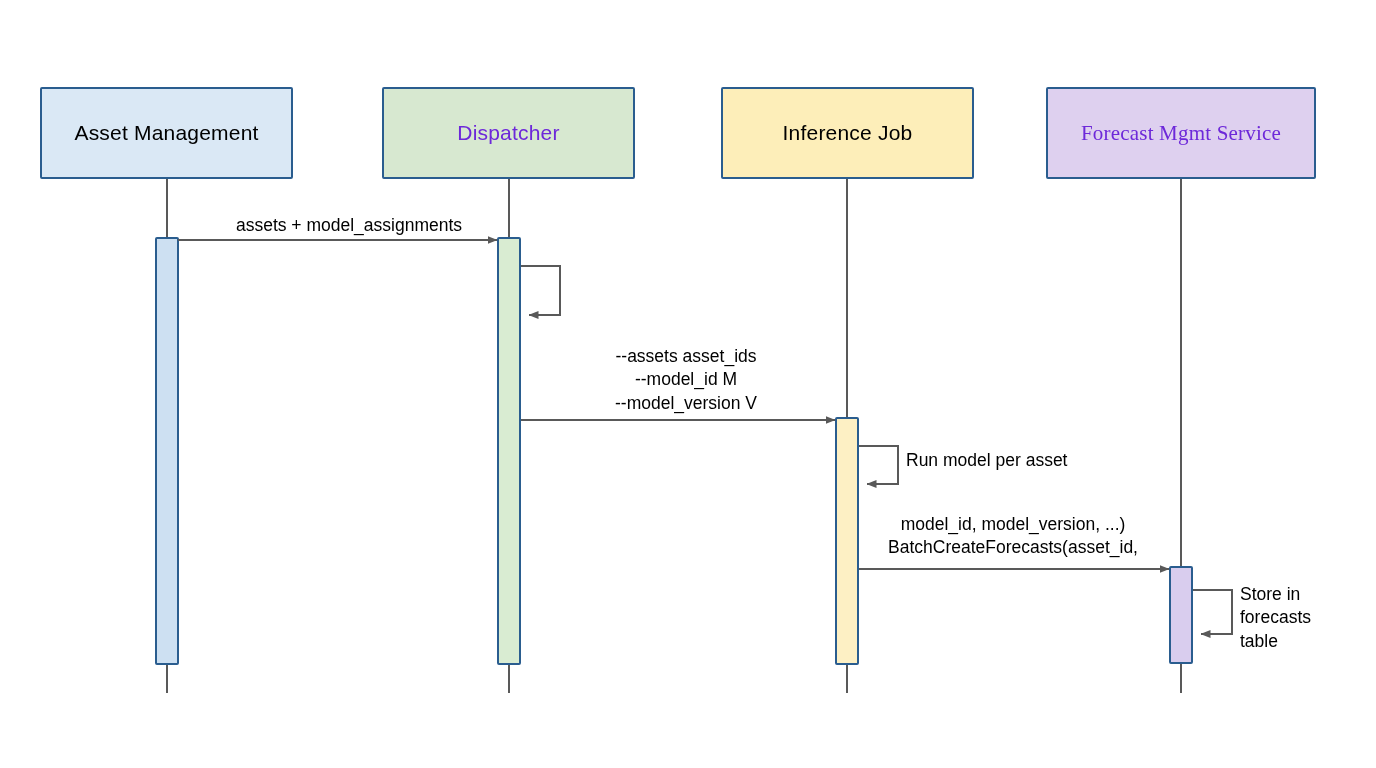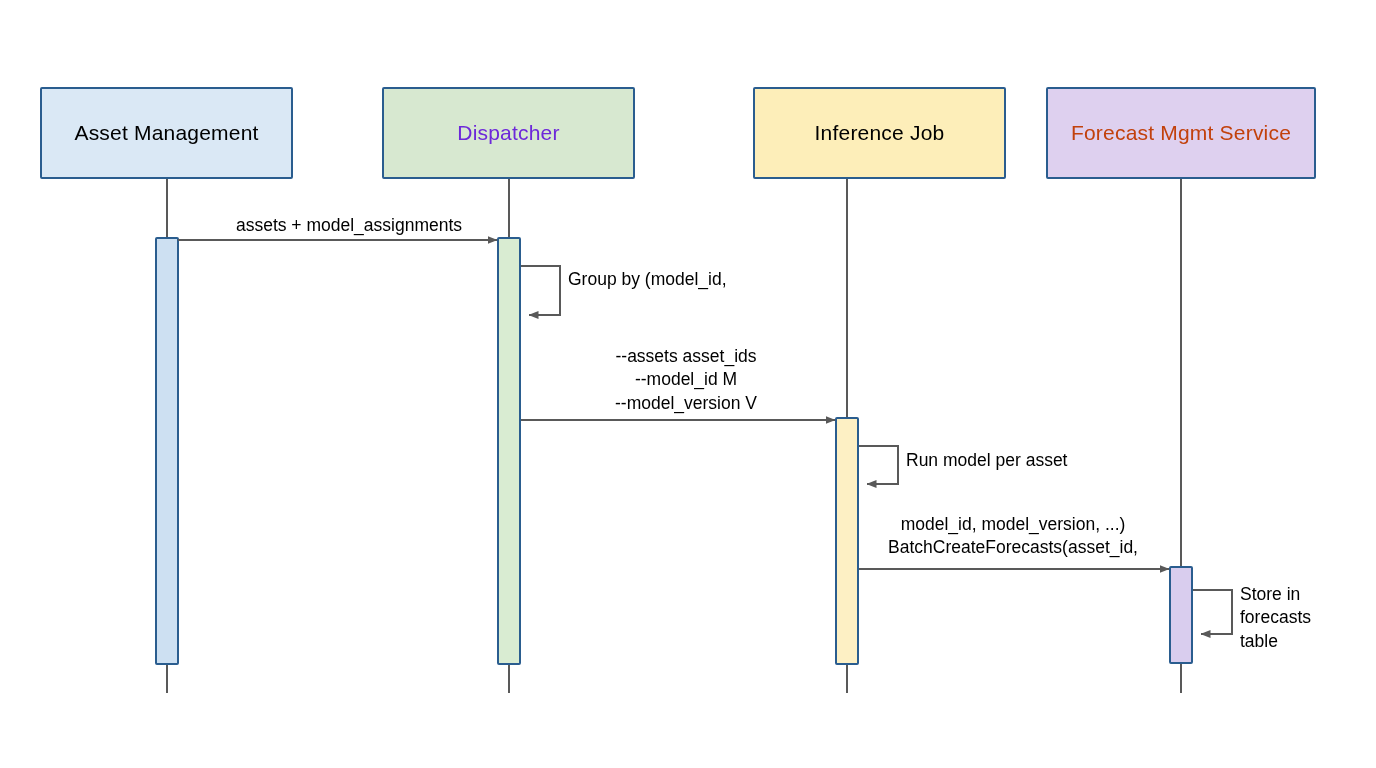--- a/index.html
+++ b/index.html
@@ -82,29 +82,29 @@
       </g>
   </svg>
 
   <div id="participant-boxes">
       <div class="participant-box" style="left: 40px; top: 87px; width: 253px; height: 92px; background: rgb(218, 232, 245); color: rgb(0, 0, 0);">
         <span>Asset Management</span>
       </div>
       <div class="participant-box" style="left: 382px; top: 87px; width: 253px; height: 92px; background: rgb(215, 232, 208); color: #6d28d9;">
         <span>Dispatcher</span>
       </div>
-      <div class="participant-box" style="left: 721px; top: 87px; width: 253px; height: 92px; background: rgb(253, 238, 185); color: rgb(0, 0, 0); margin-left: 32px;">
+      <div class="participant-box" style="left: 721px; top: 87px; width: 253px; height: 92px; background: rgb(253, 238, 185); color: rgb(0, 0, 0);">
         <span>Inference Job</span>
       </div>
-      <div class="participant-box" style="left: 1046px; top: 87px; width: 270px; height: 92px; background: rgb(222, 208, 239); color: #c2410c;">
+      <div class="participant-box" style="left: 1046px; top: 87px; width: 270px; height: 92px; background: rgb(222, 208, 239); color: #6d28d9; font-family: Liberation Serif, serif;">
         <span>Forecast Mgmt Service</span>
       </div>
     </div>
   <div id="message-labels">
       <div class="msg-label center" style="top: 214px; left: 338px; width: auto; text-align: center; transform: translateX(-50%); margin-left: 11px;"><div>assets + model_assignments</div></div>
-      <div class="msg-label left" style="top: 268px; left: 568px;"><div>Group by (model_id,</div></div>
+      <div class="msg-label left" style="top: 268px; left: 568px;"></div>
       <div class="msg-label center" style="top: 345px; left: 686px; width: auto; text-align: center; transform: translateX(-50%);"><div>--assets asset_ids</div><div>--model_id M</div><div>--model_version V</div></div>
       <div class="msg-label left" style="top: 449px; left: 906px;"><div>Run model per asset</div></div>
       <div class="msg-label center" style="top: 513px; left: 1013px; width: auto; text-align: center; transform: translateX(-50%);"><div>model_id, model_version, ...)</div><div>BatchCreateForecasts(asset_id,</div></div>
       <div class="msg-label left" style="top: 583px; left: 1240px;"><div>Store in</div><div>forecasts</div><div>table</div></div>
     </div>
 
 </div>
 
 </body></html>

